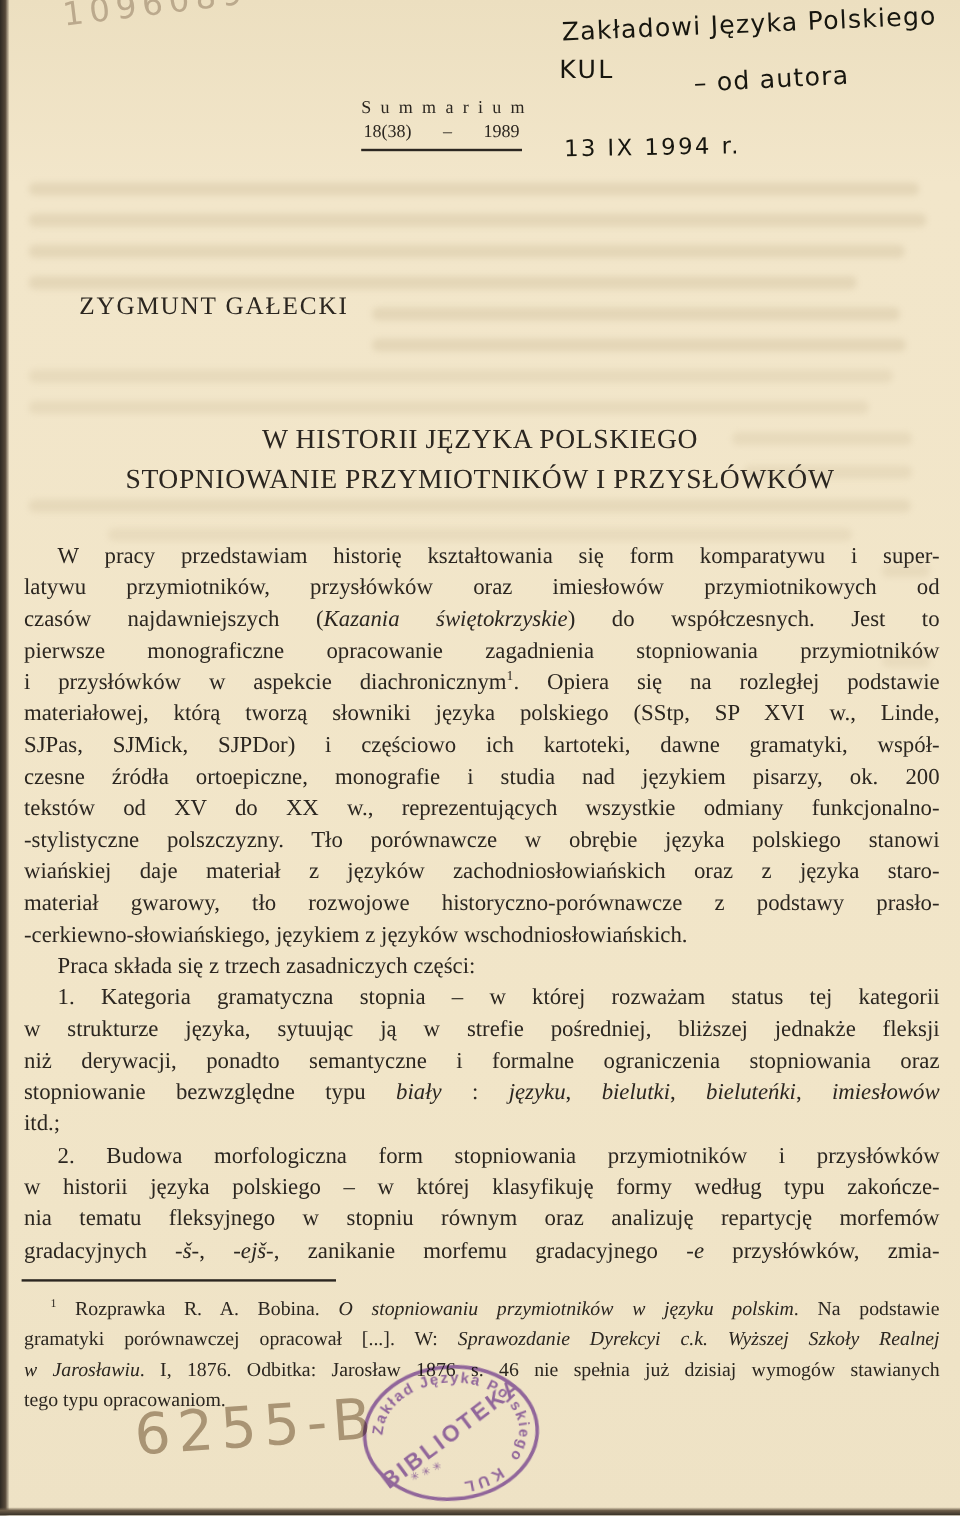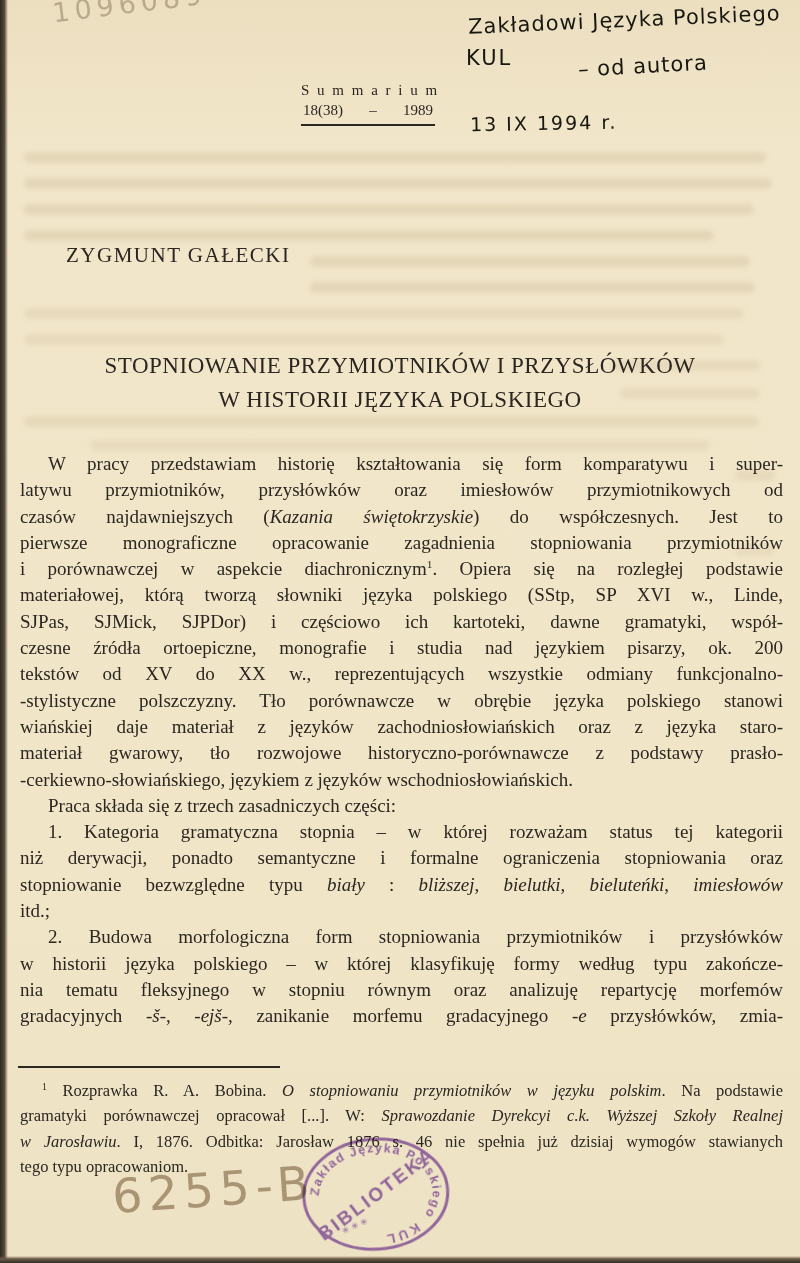--- a/index.html
+++ b/index.html
@@ -84,42 +84,43 @@
   <div class="jrow">
     <span>18(38)</span>
     <span>–</span>
     <span>1989</span>
   </div>
 </div>
 
 <div class="abs author">ZYGMUNT GAŁECKI</div>
 
 <div class="abs title">
+  <div>W HISTORII JĘZYKA POLSKIEGO</div>
   <div>STOPNIOWANIE PRZYMIOTNIKÓW I PRZYSŁÓWKÓW</div>
-  <div>W HISTORII JĘZYKA POLSKIEGO</div>
 </div>
 
 <div class="abs bodytext" id="body-lines">
     <div class="bline ind"><span>W pracy przedstawiam historię kształtowania się form komparatywu i super-</span></div>
     <div class="bline"><span>latywu przymiotników, przysłówków oraz imiesłowów przymiotnikowych od</span></div>
     <div class="bline"><span>czasów najdawniejszych (</span><span class="it">Kazania świętokrzyskie</span><span>) do współczesnych. Jest to</span></div>
     <div class="bline"><span>pierwsze monograficzne opracowanie zagadnienia stopniowania przymiotników</span></div>
-    <div class="bline"><span>i porównawczej w aspekcie diachronicznym</span><sup>1</sup><span>. Opiera się na rozległej podstawie</span></div>
+    <div class="bline"><span>i przysłówków w aspekcie diachronicznym</span><sup>1</sup><span>. Opiera się na rozległej podstawie</span></div>
     <div class="bline"><span>materiałowej, którą tworzą słowniki języka polskiego (SStp, SP XVI w., Linde,</span></div>
     <div class="bline"><span>SJPas, SJMick, SJPDor) i częściowo ich kartoteki, dawne gramatyki, współ-</span></div>
     <div class="bline"><span>czesne źródła ortoepiczne, monografie i studia nad językiem pisarzy, ok. 200</span></div>
     <div class="bline"><span>tekstów od XV do XX w., reprezentujących wszystkie odmiany funkcjonalno-</span></div>
     <div class="bline"><span>-stylistyczne polszczyzny. Tło porównawcze w obrębie języka polskiego stanowi</span></div>
     <div class="bline"><span>wiańskiej daje materiał z języków zachodniosłowiańskich oraz z języka staro-</span></div>
     <div class="bline"><span>materiał gwarowy, tło rozwojowe historyczno-porównawcze z podstawy prasło-</span></div>
     <div class="bline last"><span>-cerkiewno-słowiańskiego, językiem z języków wschodniosłowiańskich.</span></div>
     <div class="bline ind last"><span>Praca składa się z trzech zasadniczych części:</span></div>
     <div class="bline ind"><span>1. Kategoria gramatyczna stopnia – w której rozważam status tej kategorii</span></div>
+    <div class="bline"><span>w strukturze języka, sytuując ją w strefie pośredniej, bliższej jednakże fleksji</span></div>
     <div class="bline"><span>niż derywacji, ponadto semantyczne i formalne ograniczenia stopniowania oraz</span></div>
-    <div class="bline"><span>stopniowanie bezwzględne typu </span><span class="it">biały</span><span> : </span><span class="it">bliższej</span><span>, </span><span class="it">bielutki</span><span>, </span><span class="it">bieluteńki</span><span>, </span><span class="it">imiesłowów</span></div>
+    <div class="bline"><span>stopniowanie bezwzględne typu </span><span class="it">biały</span><span> : </span><span class="it">języku</span><span>, </span><span class="it">bielutki</span><span>, </span><span class="it">bieluteńki</span><span>, </span><span class="it">imiesłowów</span></div>
     <div class="bline last"><span>itd.;</span></div>
     <div class="bline ind"><span>2. Budowa morfologiczna form stopniowania przymiotników i przysłówków</span></div>
     <div class="bline"><span>w historii języka polskiego – w której klasyfikuję formy według typu zakończe-</span></div>
     <div class="bline"><span>nia tematu fleksyjnego w stopniu równym oraz analizuję repartycję morfemów</span></div>
     <div class="bline"><span>gradacyjnych </span><span class="it">-š-</span><span>, </span><span class="it">-ejš-</span><span>, zanikanie morfemu gradacyjnego </span><span class="it">-e</span><span> przysłówków, zmia-</span></div>
   </div>
 
 <div class="abs fnrule"></div>
 <div class="abs footnote" id="footnote-lines">
     <div class="bline ind"><sup>1</sup><span> Rozprawka R. A. Bobina. </span><span class="it">O stopniowaniu przymiotników w języku polskim</span><span>. Na podstawie</span></div>

